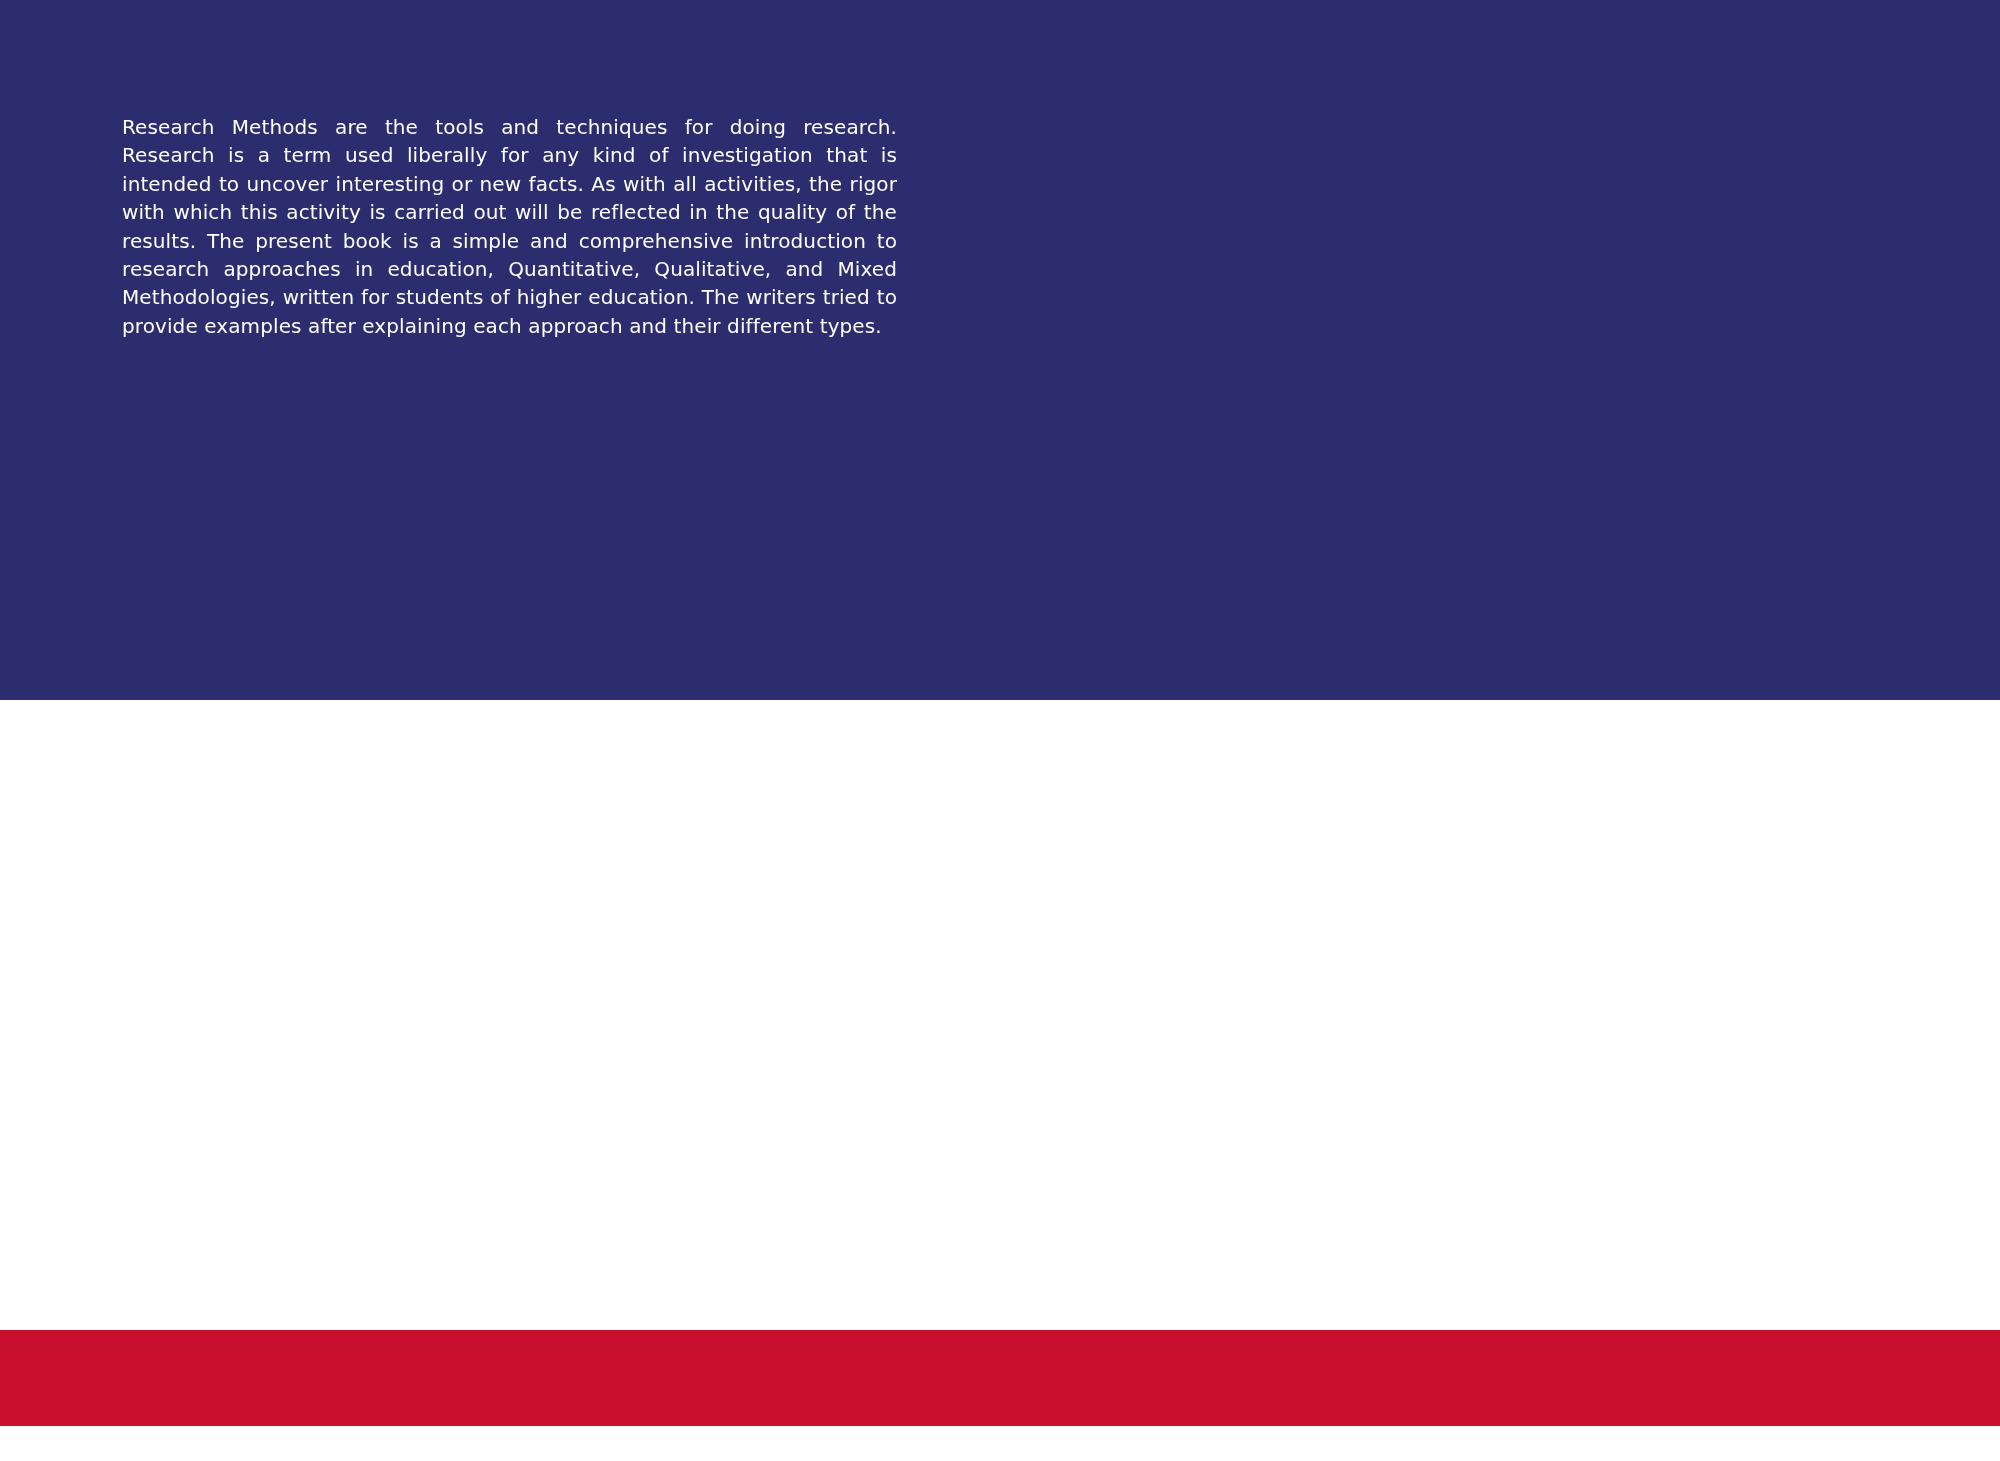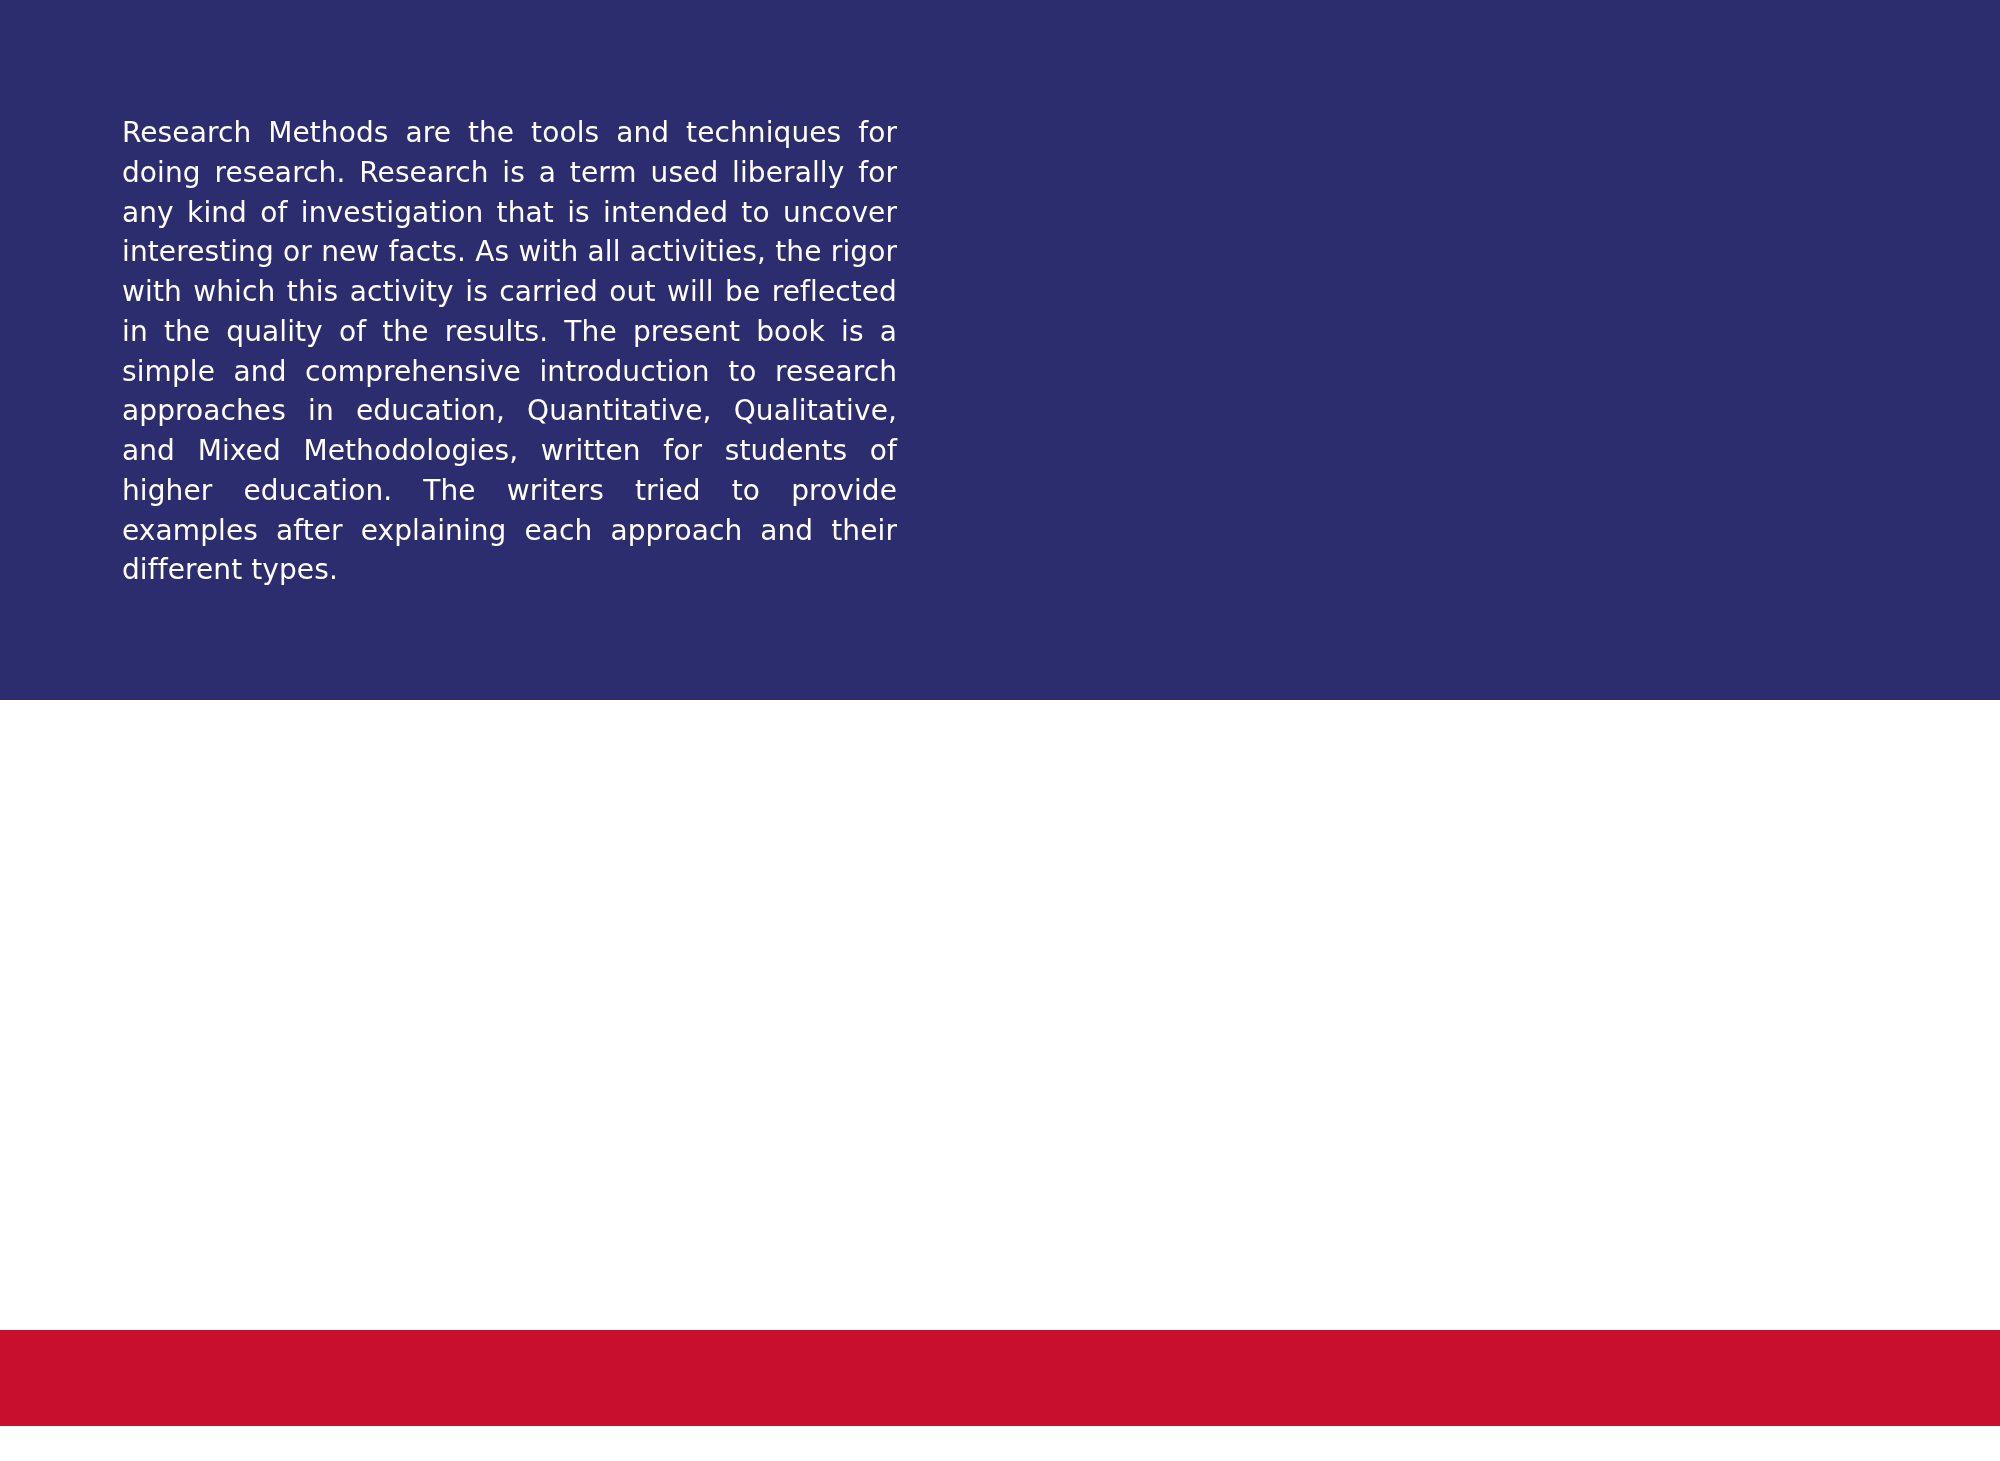--- a/index.html
+++ b/index.html
@@ -31,21 +31,21 @@
     height: 700px;
     background: #2b2d6e;
   }
 
   .blurb {
     position: absolute;
     left: 122px;
     top: 113px;
     width: 775px;
     color: #ffffff;
-    font-size: 28px;
+    font-size: 20px;
     line-height: 1.42;
     text-align: justify;
     letter-spacing: 0.1px;
   }
 
   
   .bottom-panel {
     position: absolute;
     left: 0;
     top: 700px;

